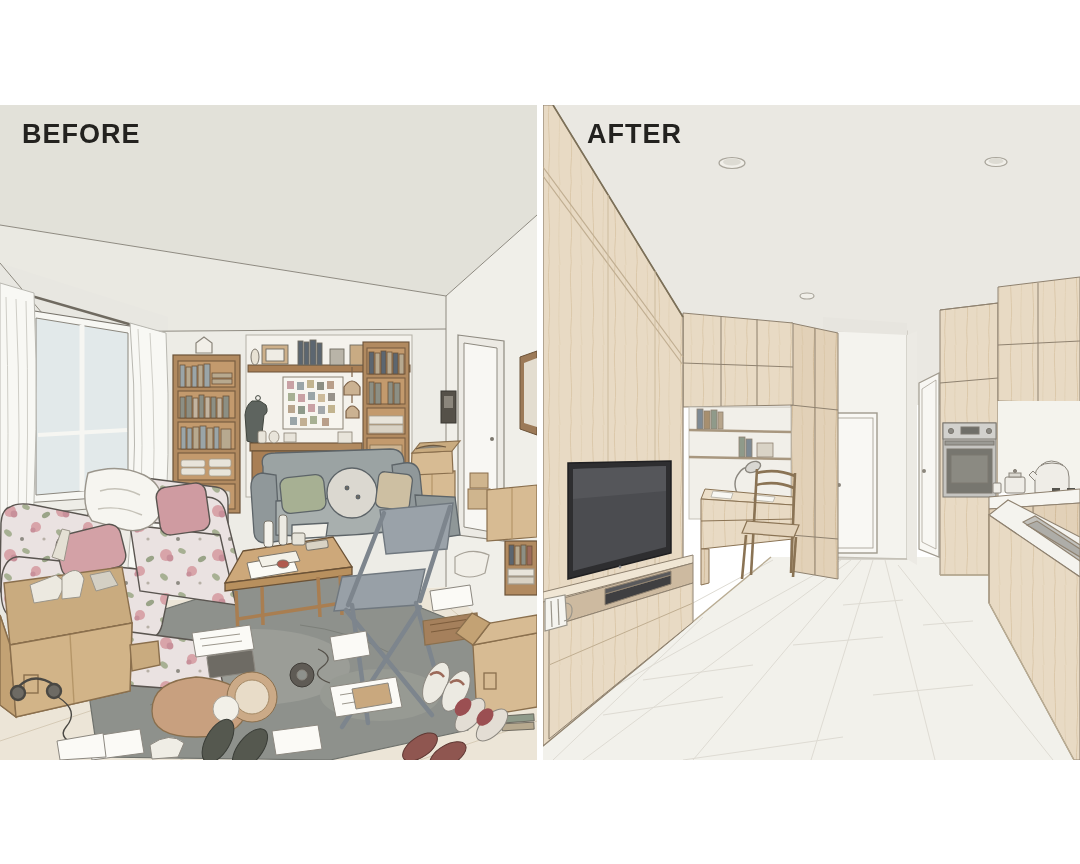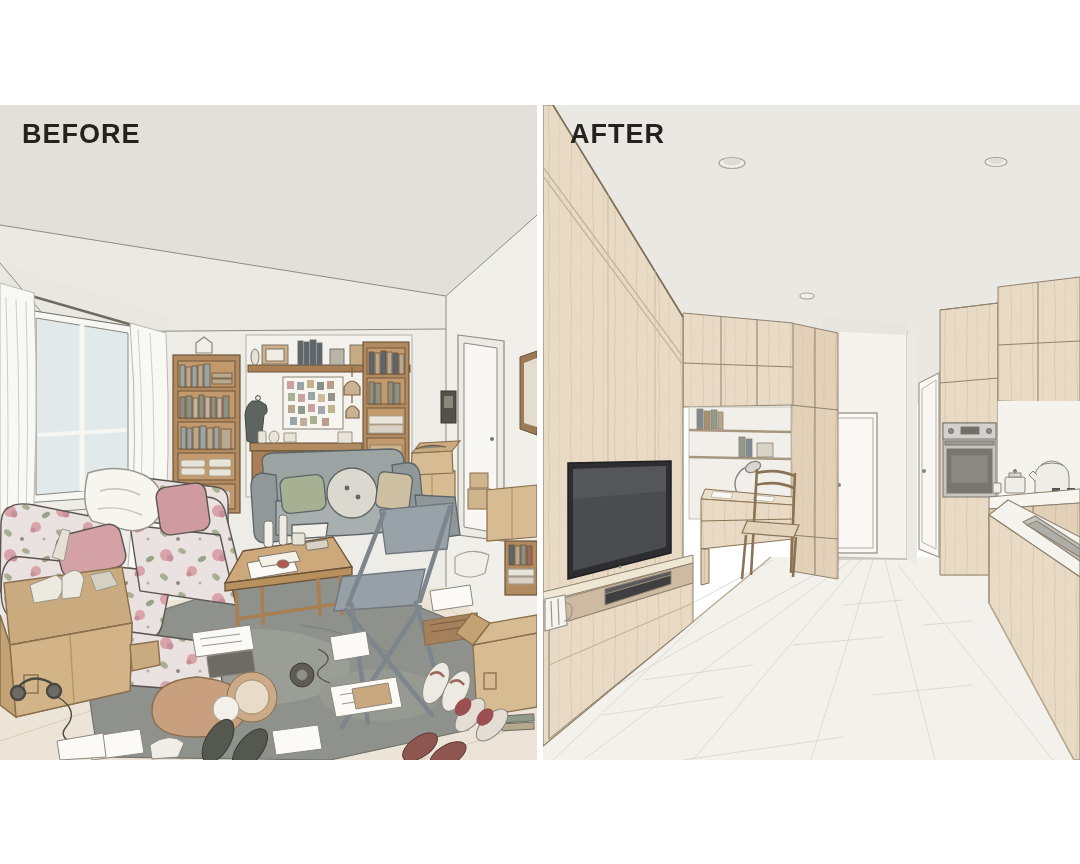--- a/index.html
+++ b/index.html
@@ -5,21 +5,21 @@
   html,body{margin:0;padding:0;background:#ffffff;}
   #stage{position:relative;width:1080px;height:864px;background:#ffffff;overflow:hidden;
          font-family:"Liberation Sans", sans-serif;}
   .panel{position:absolute;top:105px;width:634px;height:655px;}
   #panel-before{left:0;}
   #panel-after{left:543px;}
   .panel svg{display:block;width:537px;height:655px;}
   .scene-label{position:absolute;top:14px;font-size:27px;font-weight:600;letter-spacing:1px;
                color:#23221f;z-index:5;}
   #label-before{left:22px;}
-  #label-after{left:27px;}
+  #label-after{left:44px;}
 </style>
 </head>
 <body>
 
 <div id="stage">
 
   <figure class="panel" id="panel-before" style="margin:0">
     <div class="scene-label" id="label-before">BEFORE</div>
     <svg viewBox="0 0 537 655">
       <defs>

